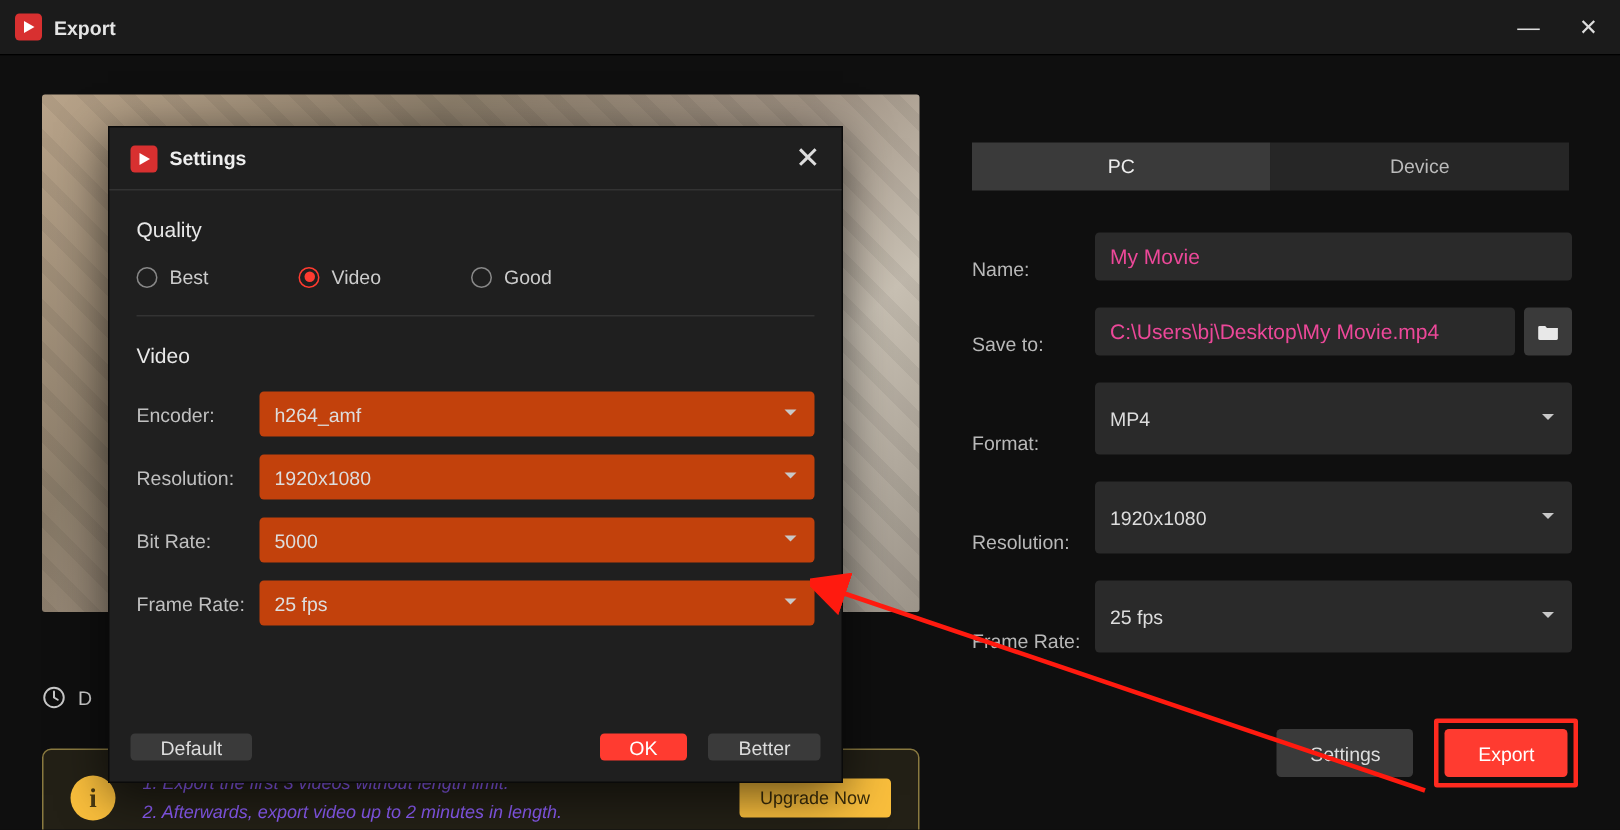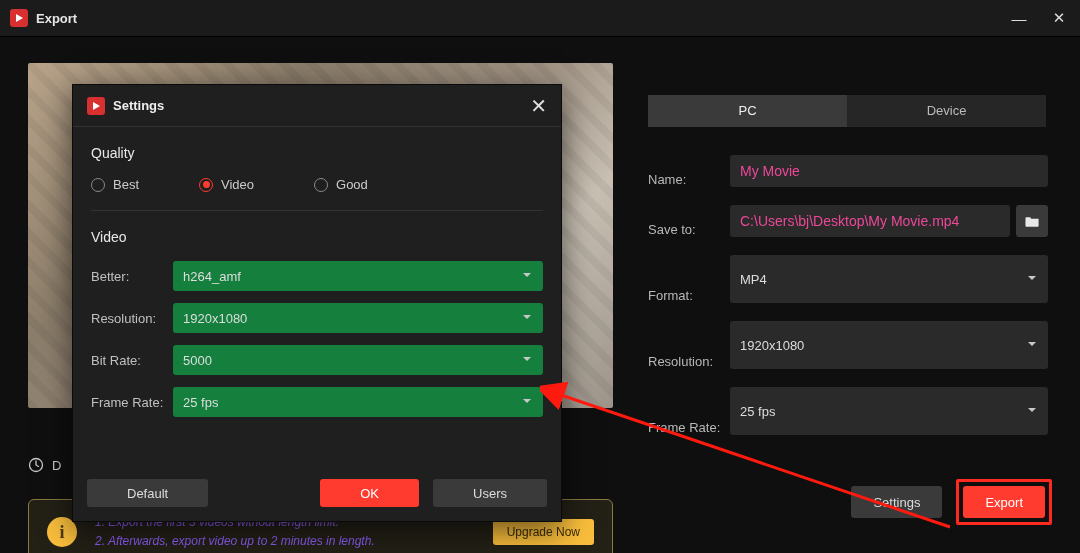--- a/index.html
+++ b/index.html
@@ -62,24 +62,24 @@
 .modal-body { padding: 18px 18px 0 18px; }
 .section-title { font-size: 14px; color: #e8e8e8; margin-bottom: 16px; }
 .radio-row { display: flex; gap: 60px; padding-bottom: 18px; border-bottom: 1px solid #333; margin-bottom: 18px; }
 .radio { display:flex; align-items:center; gap:8px; font-size:13px; color:#ccc; cursor:pointer;}
 .radio .dot { width:14px; height:14px; border:1.5px solid #888; border-radius:50%; display:flex; align-items:center; justify-content:center;}
 .radio.checked .dot { border-color:#ff3b30; }
 .radio.checked .dot:after { content:""; width:7px; height:7px; background:#ff3b30; border-radius:50%; display:block;}
 
 .mfield { display:flex; align-items:center; margin-bottom: 12px; }
 .mfield label { width: 82px; font-size: 13px; color: #c0c0c0; }
-.mfield .select { background:#15803d; height:30px; }
+.mfield .select { background:#c2410c; height:30px; }
 
 .modal-footer { position:absolute; bottom: 14px; left: 14px; right: 14px; display:flex; align-items:center; }
-.modal-footer .btn { height: 28px; padding: 0 40px; }
+.modal-footer .btn { height: 18px; padding: 0 20px; }
 .modal-footer .spacer { flex:1; }
 .modal-footer .btn + .btn { margin-left: 14px; }
 
 
 .arrow-svg { position:absolute; left: 540px; top: 345px; width: 420px; height: 180px; pointer-events:none; }
 </style>
 </head>
 <body>
 
 <div class="titlebar">
@@ -208,21 +208,21 @@
           </div>
         <div class="radio">
             <span class="dot"></span>
             <span>Good</span>
           </div>
       </div>
 
       <div class="section-title">Video</div>
 
       <div class="mfield">
-        <label>Better:</label>
+        <label>Encoder:</label>
         <div class="select">
           <span>h264_amf</span>
           <span class="chev"><svg viewBox="0 0 12 12">
                 <path d="M2 4l4 4 4-4z"></path>
               </svg></span>
         </div>
       </div>
       <div class="mfield">
         <label>Resolution:</label>
         <div class="select">
@@ -248,21 +248,21 @@
           <span class="chev"><svg viewBox="0 0 12 12">
                 <path d="M2 4l4 4 4-4z"></path>
               </svg></span>
         </div>
       </div>
     </div>
     <div class="modal-footer">
       <div class="btn btn-grey">Default</div>
       <div class="spacer"></div>
       <div class="btn btn-red" style="background:#ff3b30">OK</div>
-      <div class="btn btn-grey">Users</div>
+      <div class="btn btn-grey">Better</div>
     </div>
   </div>
 
   <svg class="arrow-svg" viewBox="0 0 420 180">
     <defs>
         <marker id="ah" markerWidth="12" markerHeight="12" refX="2" refY="5" orient="auto">
           <path d="M0,0 L10,5 L0,10 z" fill="#ff1a0f"></path>
         </marker>
       </defs>
     <line x1="410" y1="145" x2="18" y2="12" stroke="#ff1a0f" stroke-width="3" marker-end="url(#ah)"></line>

